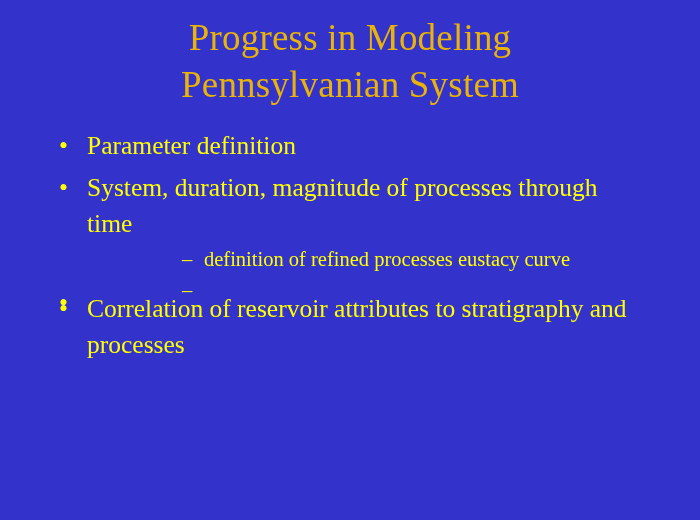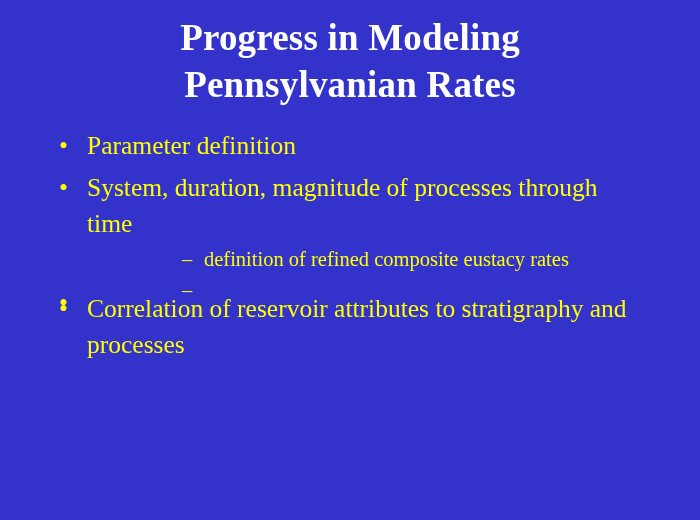--- a/index.html
+++ b/index.html
@@ -22,24 +22,24 @@
     box-sizing: border-box;
   }
 
   
   .slide-title {
     position: absolute;
     top: 14px;
     left: 0;
     width: 700px;
     text-align: center;
-    color: #ffffff;
+    color: #eab308;
     font-size: 37px;
     line-height: 47px;
-    font-weight: bold;
+    font-weight: normal;
     letter-spacing: 0.2px;
   }
   .slide-title .title-line {
     display: block;
     white-space: nowrap;
   }
 
   
   .body-list {
     position: absolute;
@@ -99,37 +99,37 @@
 
   .spacer-sm { height: 4px; }
 </style>
 </head>
 <body>
 
 <div class="slide">
 
   <div class="slide-title">
     <span class="title-line">Progress in Modeling</span>
-    <span class="title-line">Pennsylvanian Rates</span>
+    <span class="title-line">Pennsylvanian System</span>
   </div>
 
   <ul class="body-list">
 
     <li class="bullet-l1">
       <span class="marker">•</span>
       <span class="bullet-text">Parameter definition</span>
     </li>
 
     <li class="bullet-l1">
       <span class="marker">•</span>
       <span class="bullet-text">System, duration, magnitude of processes through time</span>
       <ul class="sublist">
         <li class="bullet-l2">
           <span class="marker">–</span>
-          <span class="bullet-text">definition of refined composite eustacy rates</span>
+          <span class="bullet-text">definition of refined processes eustacy curve</span>
         </li>
         <li class="bullet-l2">
           <span class="marker">–</span>
         </li>
       </ul>
     </li>
 
     <li class="spacer-sm"></li>
 
     <li class="bullet-l1">

